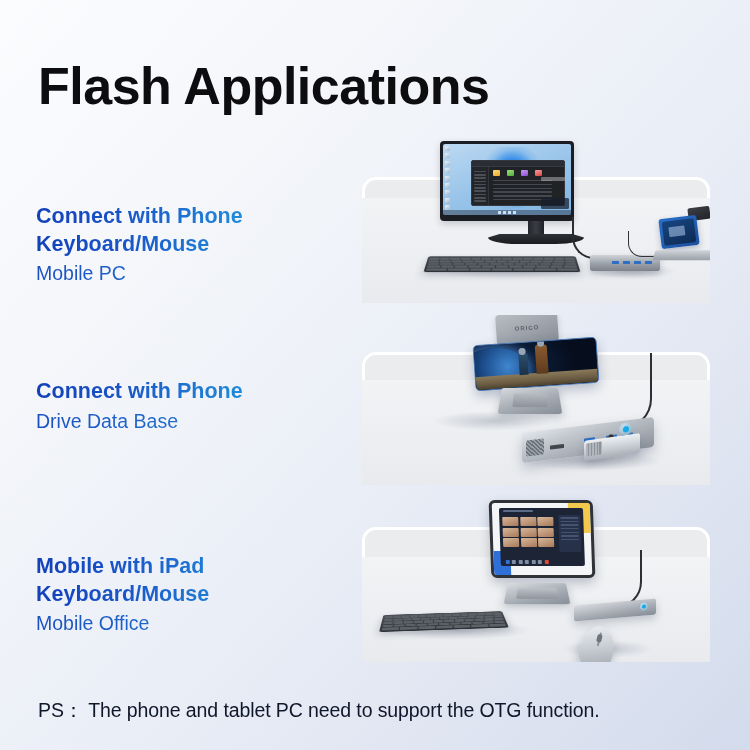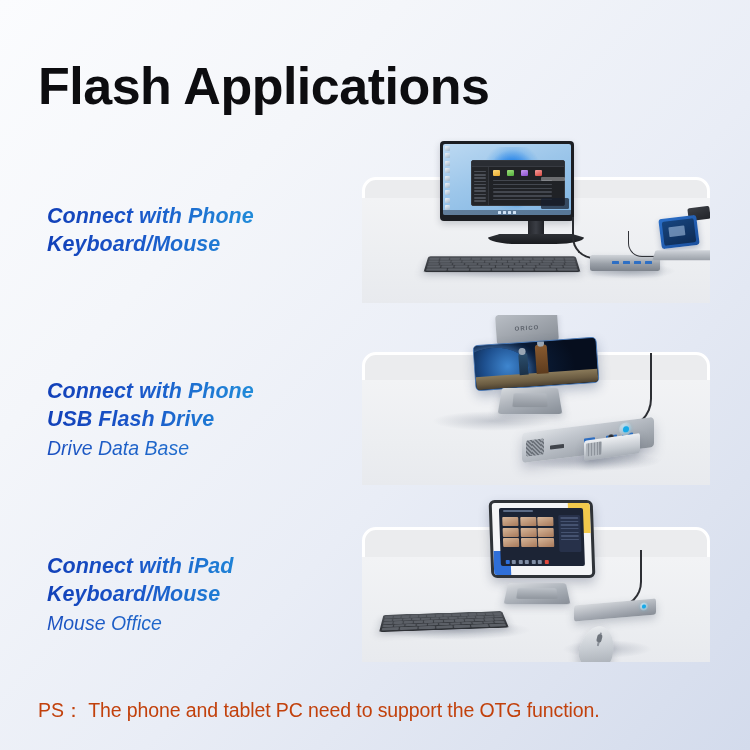--- a/index.html
+++ b/index.html
@@ -11,21 +11,21 @@
   }
 
   
   .page-title{
     position:absolute; left:38px; top:58px;
     font-size:52px; font-weight:700; letter-spacing:-0.5px;
     color:#0d0d10; line-height:1.1; white-space:nowrap;
   }
 
   
-  .feature{ position:absolute; left:47px; width:300px;font-style:italic; }
+  .feature{ position:absolute; left:36px; width:300px; }
   .feature-1{ top:203px; }
   .feature-2{ top:378px; }
   .feature-3{ top:553px; }
 
   .f-line{
     font-size:21.5px; font-weight:700; line-height:1.29;
     white-space:nowrap;
     background:linear-gradient(95deg,#1240b8 0%,#1a56c9 30%,#2088d8 66%,#2ab0e6 100%);
     -webkit-background-clip:text; background-clip:text;
     -webkit-text-fill-color:transparent; color:transparent;
@@ -231,43 +231,43 @@
         width:1.6px; height:14px; background:#8d939b; border-radius:1px; }
   .mouse3 b{ position:absolute; left:50%; transform:translateX(-50%); top:8px;
         width:5px; height:8px; border-radius:2px; background:#6e747c; }
   .cable3{ position:absolute; left:228px; top:58px; width:52px; height:58px;
         border-right:2px solid #2d2f34; border-bottom:2px solid #2d2f34;
         border-radius:0 0 26px 0; }
 
   
   .ps{
     position:absolute; left:38px; top:697px;
-    font-size:19.5px; color:#c2410c; white-space:nowrap; letter-spacing:-0.1px;
+    font-size:19.5px; color:#0f172a; white-space:nowrap; letter-spacing:-0.1px;
   }
 </style>
 </head>
 <body>
 
 <h1 class="page-title">Flash Applications</h1>
 
 <div class="feature feature-1">
   <div class="f-line">Connect with Phone</div>
   <div class="f-line">Keyboard/Mouse</div>
+  <div class="f-sub">Mobile PC</div>
 </div>
 
 <div class="feature feature-2">
   <div class="f-line">Connect with Phone</div>
-  <div class="f-line">USB Flash Drive</div>
   <div class="f-sub">Drive Data Base</div>
 </div>
 
 <div class="feature feature-3">
-  <div class="f-line">Connect with iPad</div>
+  <div class="f-line">Mobile with iPad</div>
   <div class="f-line">Keyboard/Mouse</div>
-  <div class="f-sub">Mouse Office</div>
+  <div class="f-sub">Mobile Office</div>
 </div>
 
 <div class="panel panel-1"></div>
 <div class="panel panel-2"></div>
 <div class="panel panel-3"></div>
 
 <div class="scene scene-1">
   <div class="desk"></div>
   <div class="shadow" style="left:60px;top:124px;width:170px;height:22px;"></div>
   <div class="shadow" style="left:224px;top:130px;width:90px;height:16px;"></div>

